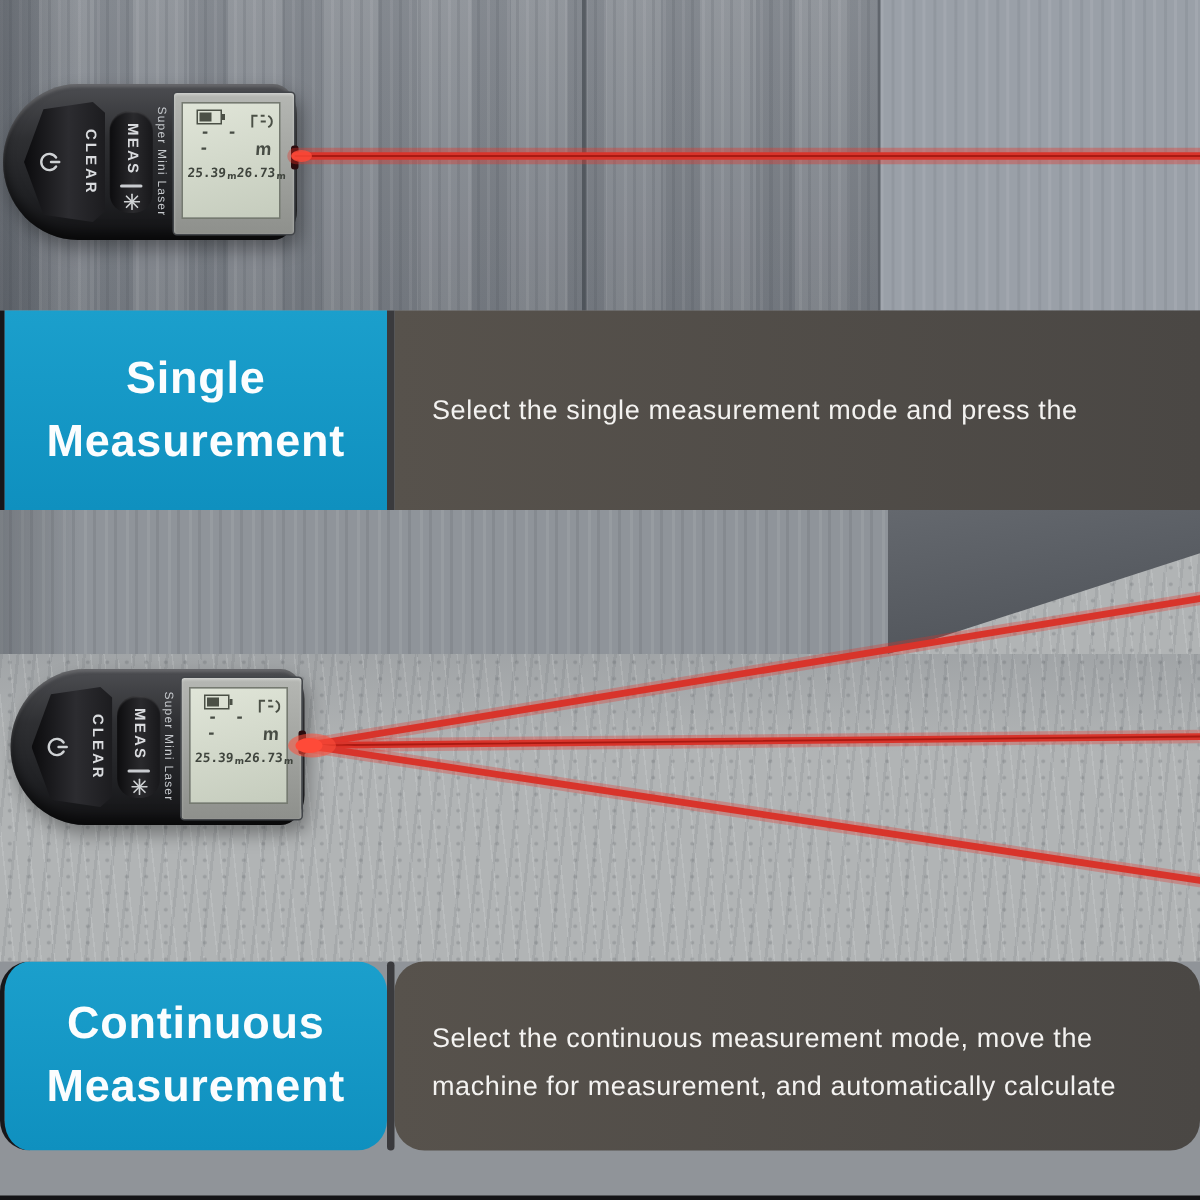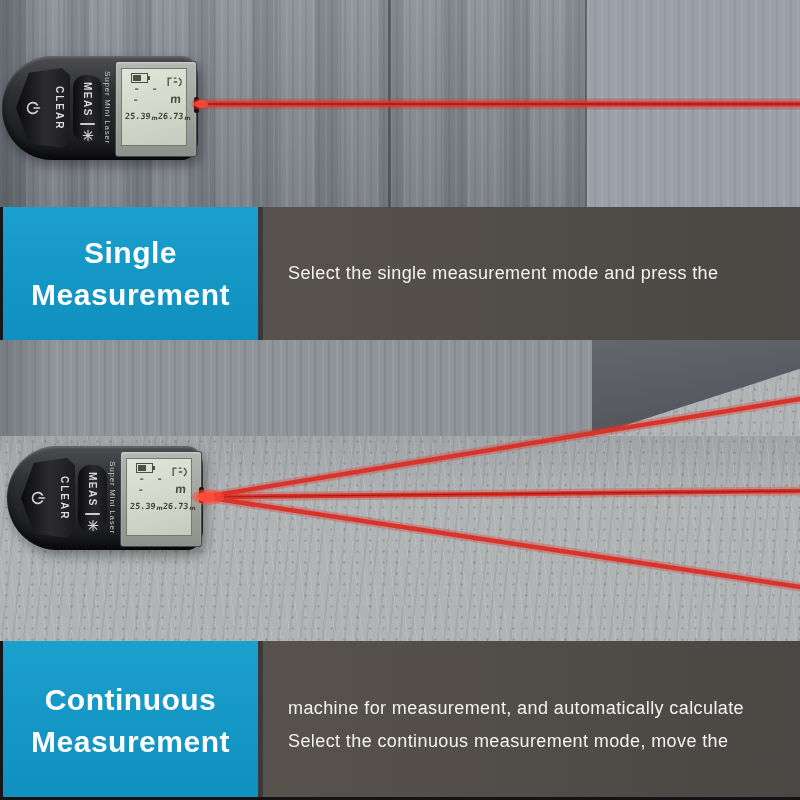--- a/index.html
+++ b/index.html
@@ -87,21 +87,21 @@
   .panel.blue{left:0;width:258px;border-left:3px solid #17171a;
     background:linear-gradient(180deg,#1b9fcc,#0f90bf);
     display:flex;flex-direction:column;align-items:center;justify-content:center;
     color:#fbfdfe;font-weight:bold;font-size:30px;letter-spacing:.5px;}
   .heading-line{line-height:42px;white-space:nowrap;}
   .panel.gray{left:263px;width:537px;background:linear-gradient(90deg,#57524c,#4a4744);
     display:flex;flex-direction:column;justify-content:center;padding-left:25px;
     color:#f3f2f0;font-weight:normal;font-size:18px;letter-spacing:.4px;}
   .body-line{line-height:32.5px;white-space:nowrap;}
   .row-top{top:207px;height:133px;}
-  .row-bottom{top:641px;height:159px;}
+  .row-bottom{top:641px;height:126px;border-radius:20px;}
   .panel.gray.row-bottom{padding-top:8px;}
   .divider{position:absolute;left:258px;width:5px;background:#3a3a3d;z-index:5;}
 </style>
 </head>
 <body>
 
 <div class="stage">
 
   <div class="photo">
     <div class="wall-top">
@@ -265,18 +265,18 @@
   <div class="panel gray row-top">
     <div class="body-line">Select the single measurement mode and press the</div>
   </div>
 
   <div class="panel blue row-bottom">
     <div class="heading-line">Continuous</div>
     <div class="heading-line">Measurement</div>
   </div>
   <div class="divider row-bottom"></div>
   <div class="panel gray row-bottom">
+    <div class="body-line">Select the continuous measurement mode, move the</div>
     <div class="body-line">machine for measurement, and automatically calculate</div>
-    <div class="body-line">Select the continuous measurement mode, move the</div>
   </div>
 
   <div class="photo-edge"></div>
 </div>
 
 </body></html>

